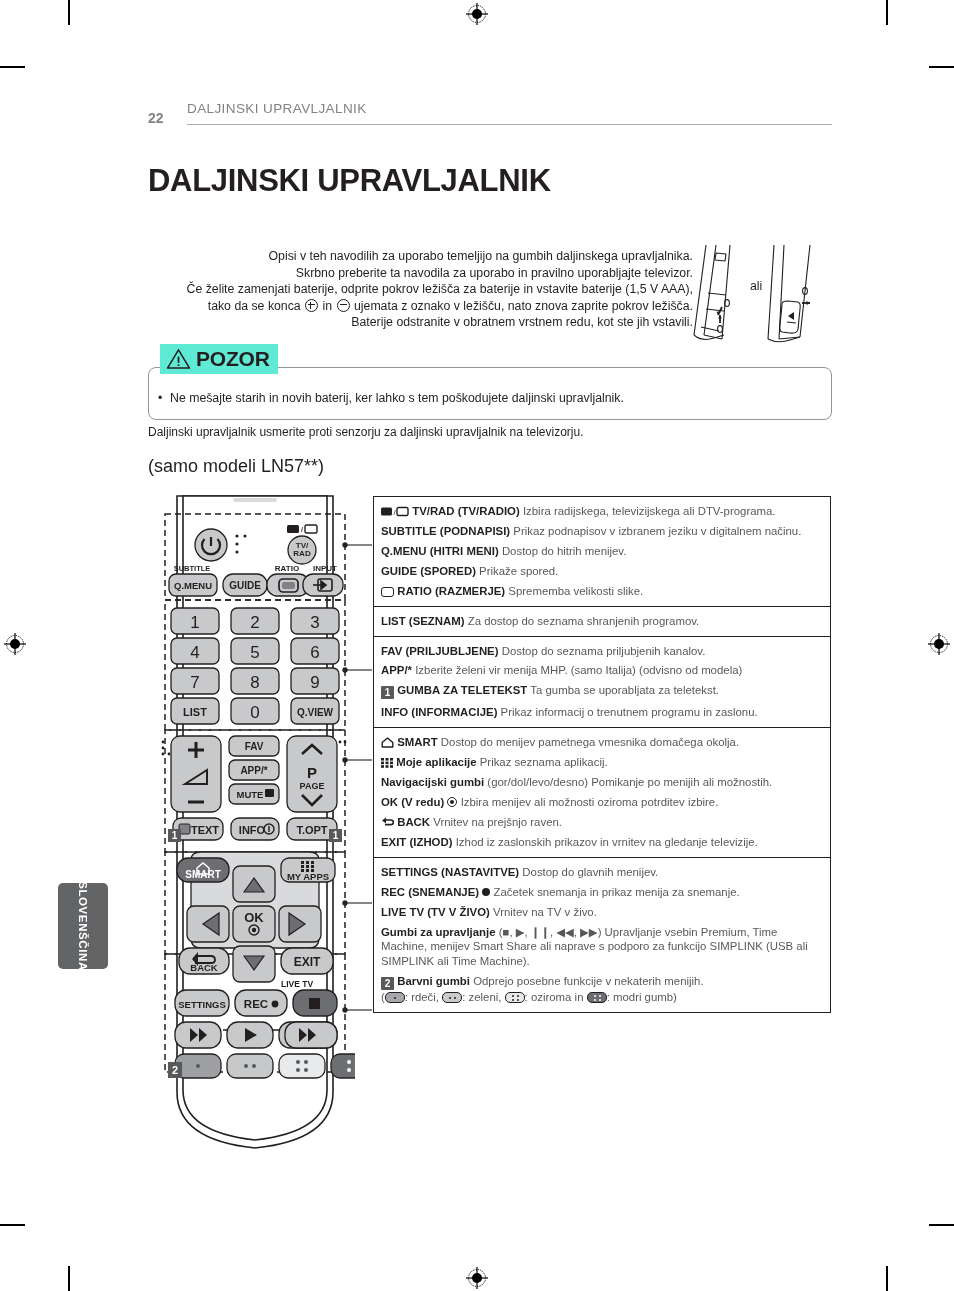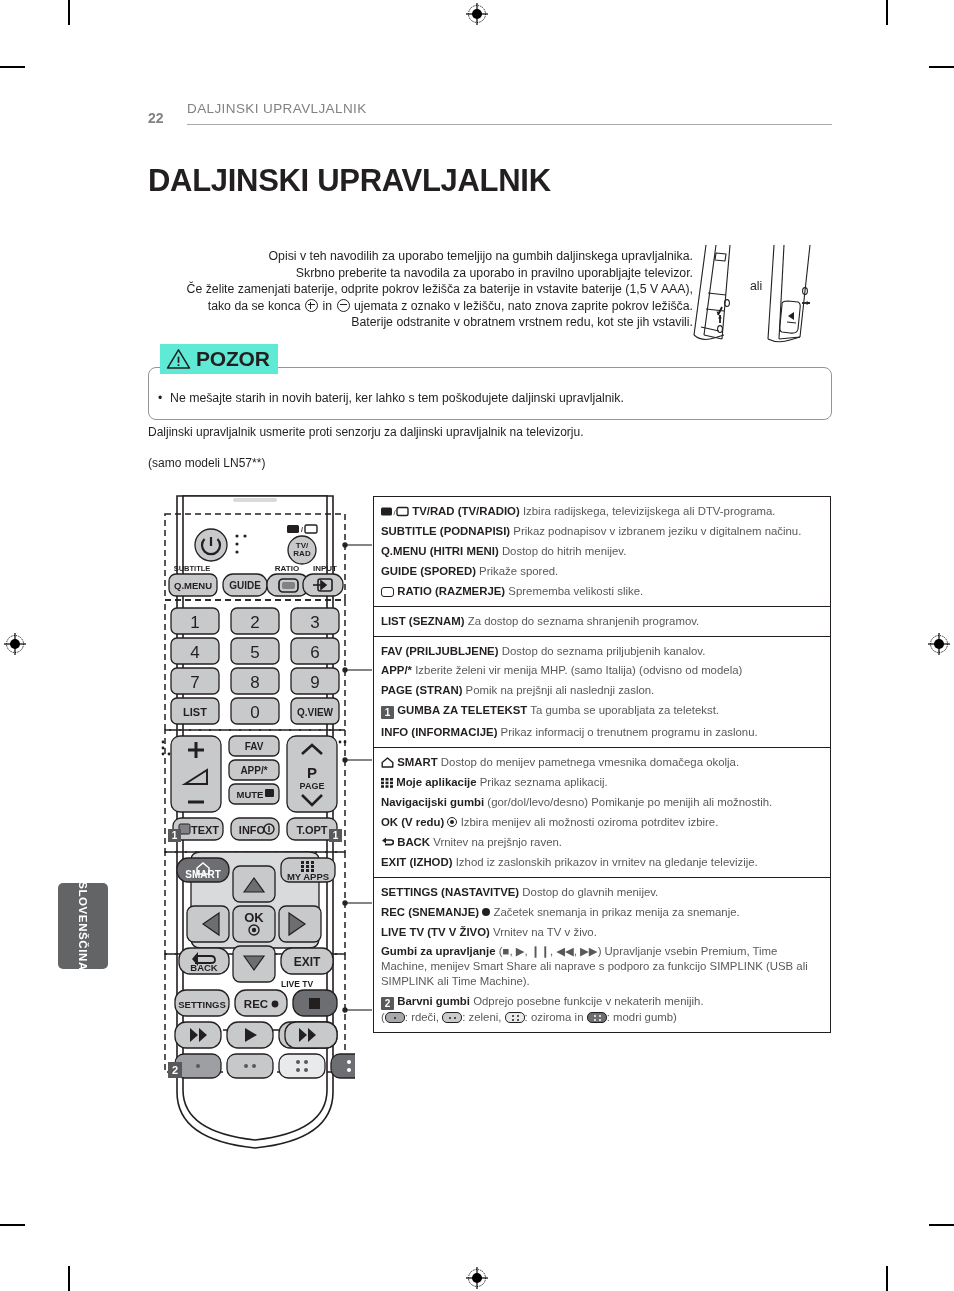--- a/index.html
+++ b/index.html
@@ -163,21 +163,21 @@
     position: absolute;
     left: 148px;
     top: 425px;
     font-size: 12px;
     color: #231f20;
   }
   #model-note {
     position: absolute;
     left: 148px;
     top: 456px;
-    font-size: 12px;
+    font-size: 18px;
     color: #231f20;
   }
 
   
   #language-tab {
     position: absolute;
     left: 58px;
     top: 883px;
     width: 50px;
     height: 86px;
@@ -784,24 +784,20 @@
   <div class="tgroup">
     <div class="trow">
       <b>FAV (PRILJUBLJENE)</b>
       <span>Dostop do seznama priljubjenih kanalov.</span>
     </div>
     <div class="trow">
       <b>APP/*</b>
       <span>Izberite želeni vir menija MHP. (samo Italija) (odvisno od modela)</span>
     </div>
     <div class="trow">
-      <b>PAGE (STRAN)</b>
-      <span>Pomik na prejšnji ali naslednji zaslon.</span>
-    </div>
-    <div class="trow">
       <span class="numbox">1</span>
       <b>GUMBA ZA TELETEKST</b>
       <span>Ta gumba se uporabljata za teletekst.</span>
     </div>
     <div class="trow">
       <b>INFO (INFORMACIJE)</b>
       <span>Prikaz informacij o trenutnem programu in zaslonu.</span>
     </div>
   </div>
 

